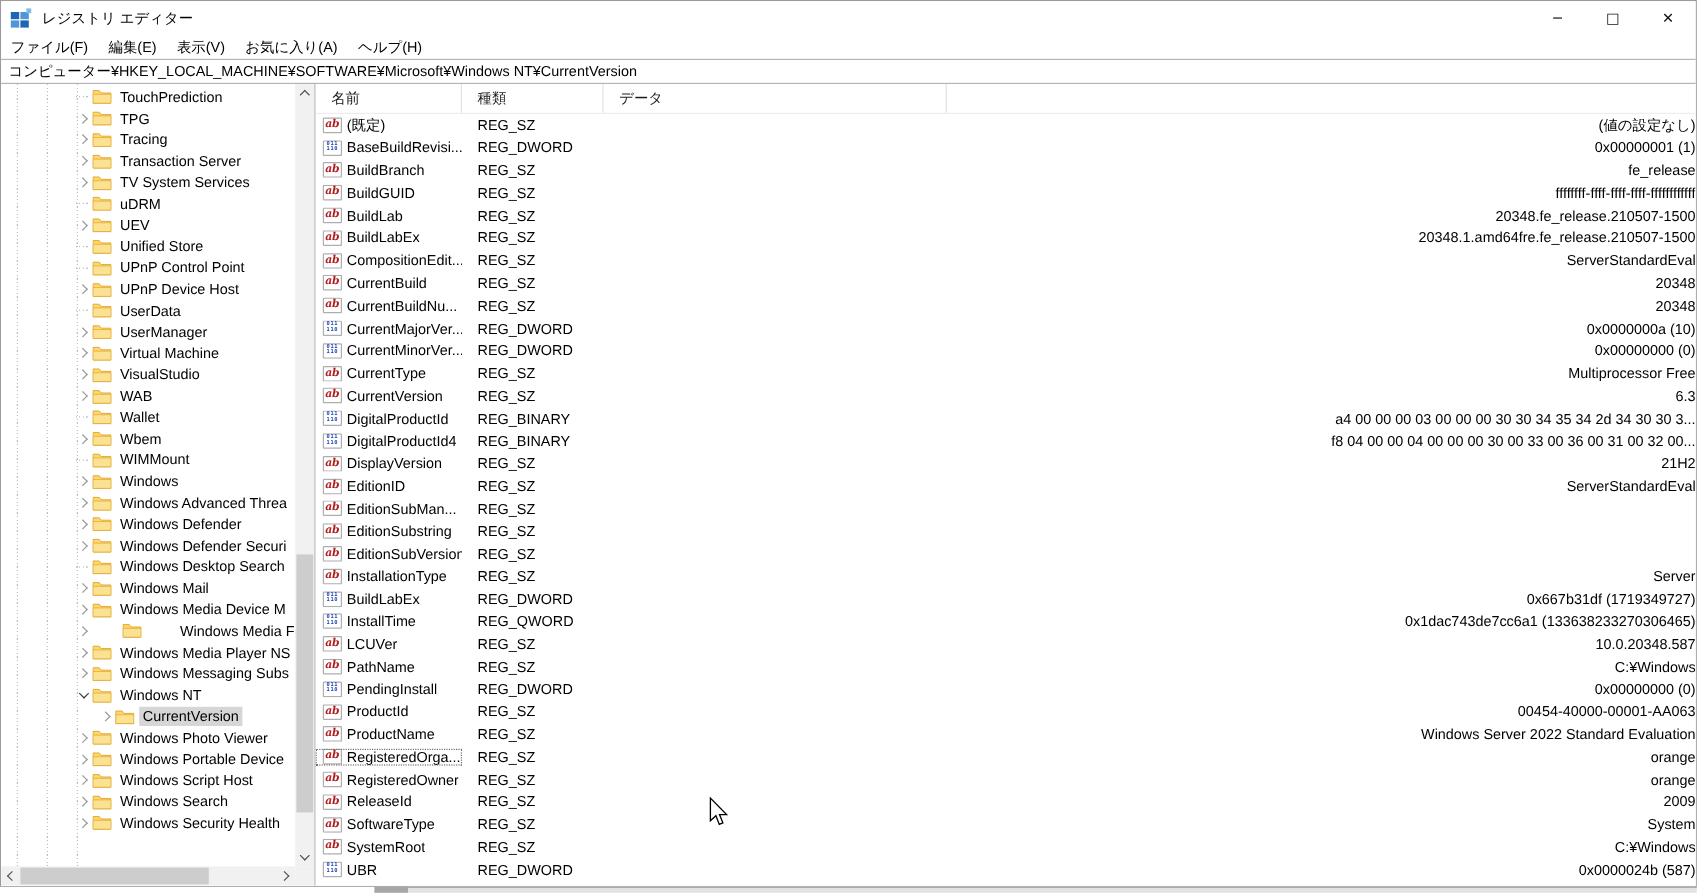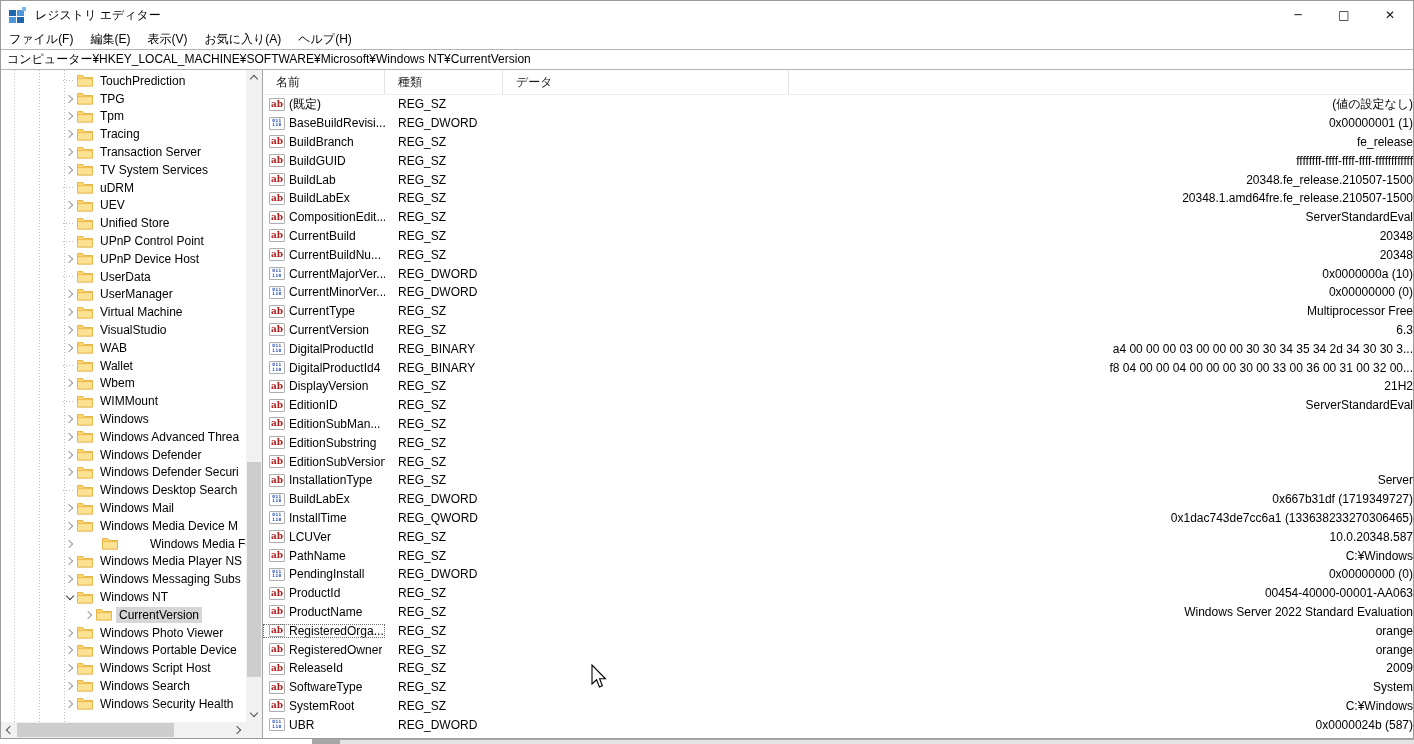--- a/index.html
+++ b/index.html
@@ -67,21 +67,21 @@
   .hc-type { width:118px; flex:none; }
   .hc-data { width:286px; flex:none; }
   .hc-fill { flex:1; border-right:none; }
   .lrow { height:18.8px; display:flex; align-items:center; }
   .c-name { width:122px; flex:none; display:flex; align-items:center; padding-left:6px; overflow:hidden; white-space:nowrap; }
   .c-name.focused { outline:1px dotted #707070; outline-offset:-1px; }
   .c-type { width:118px; flex:none; padding-left:13px; white-space:nowrap; }
   .c-data { flex:1; padding-left:13px; white-space:nowrap; overflow:hidden;text-align:right; }
   .vicon { width:16px; height:13px; flex:none; margin-right:4px; border:1px solid #aeaeae; border-radius:1px;
     background:#fff; display:inline-flex; flex-direction:column; align-items:center; justify-content:center; line-height:1; }
-  .vicon.ic-ab { font-size:9px; font-weight:bold; color:#b01e1e; font-family:"DejaVu Serif",serif; }
+  .vicon.ic-ab { font-size:9px; font-weight:bold; color:#b01e1e; font-family:"DejaVu Serif",serif;font-style:italic; }
   .vicon.ic-bin { font-size:4.5px; font-weight:bold; color:#1d47b5; font-family:"DejaVu Sans Mono",monospace; letter-spacing:0.5px; }
   .vname { overflow:hidden; white-space:nowrap; }
 
   
   .taskbar-strip { position:absolute; left:0; bottom:0; width:1414px; height:5px; display:flex; }
   .tb-blue { width:312px; height:5px; flex:none; }
   .tb-btn { width:28px; height:5px; flex:none; background:#a6a6a6; }
   .tb-rest { flex:1; background:#e3e3e3; border-top:1px solid #ababab; }
 
   
@@ -144,31 +144,20 @@
 
     <span class="folder">
       <svg width="16" height="13" viewBox="0 0 16 13">
         <path d="M0.5 1.5 h5.2 l1.6 2 h8.2 v8.5 h-15 z" fill="#ffd76c" stroke="#e0a72e" stroke-width="0.8"></path>
         <path d="M0.5 4.6 h15 v7.4 h-15 z" fill="#fbe192" stroke="#e0a72e" stroke-width="0.6"></path>
       </svg>
     </span>
     <span class="tlabel">TPG</span>
   </div>
 
-  <div class="tree-row" style="padding-left: 62px;">
-    <span class="chev"></span>
-
-    <span class="folder">
-      <svg width="16" height="13" viewBox="0 0 16 13">
-        <path d="M0.5 1.5 h5.2 l1.6 2 h8.2 v8.5 h-15 z" fill="#ffd76c" stroke="#e0a72e" stroke-width="0.8"></path>
-        <path d="M0.5 4.6 h15 v7.4 h-15 z" fill="#fbe192" stroke="#e0a72e" stroke-width="0.6"></path>
-      </svg>
-    </span>
-    <span class="tlabel">Tpm</span>
-  </div>
 
   <div class="tree-row" style="padding-left: 62px;">
     <span class="chev"></span>
 
     <span class="folder">
       <svg width="16" height="13" viewBox="0 0 16 13">
         <path d="M0.5 1.5 h5.2 l1.6 2 h8.2 v8.5 h-15 z" fill="#ffd76c" stroke="#e0a72e" stroke-width="0.8"></path>
         <path d="M0.5 4.6 h15 v7.4 h-15 z" fill="#fbe192" stroke="#e0a72e" stroke-width="0.6"></path>
       </svg>
     </span>

